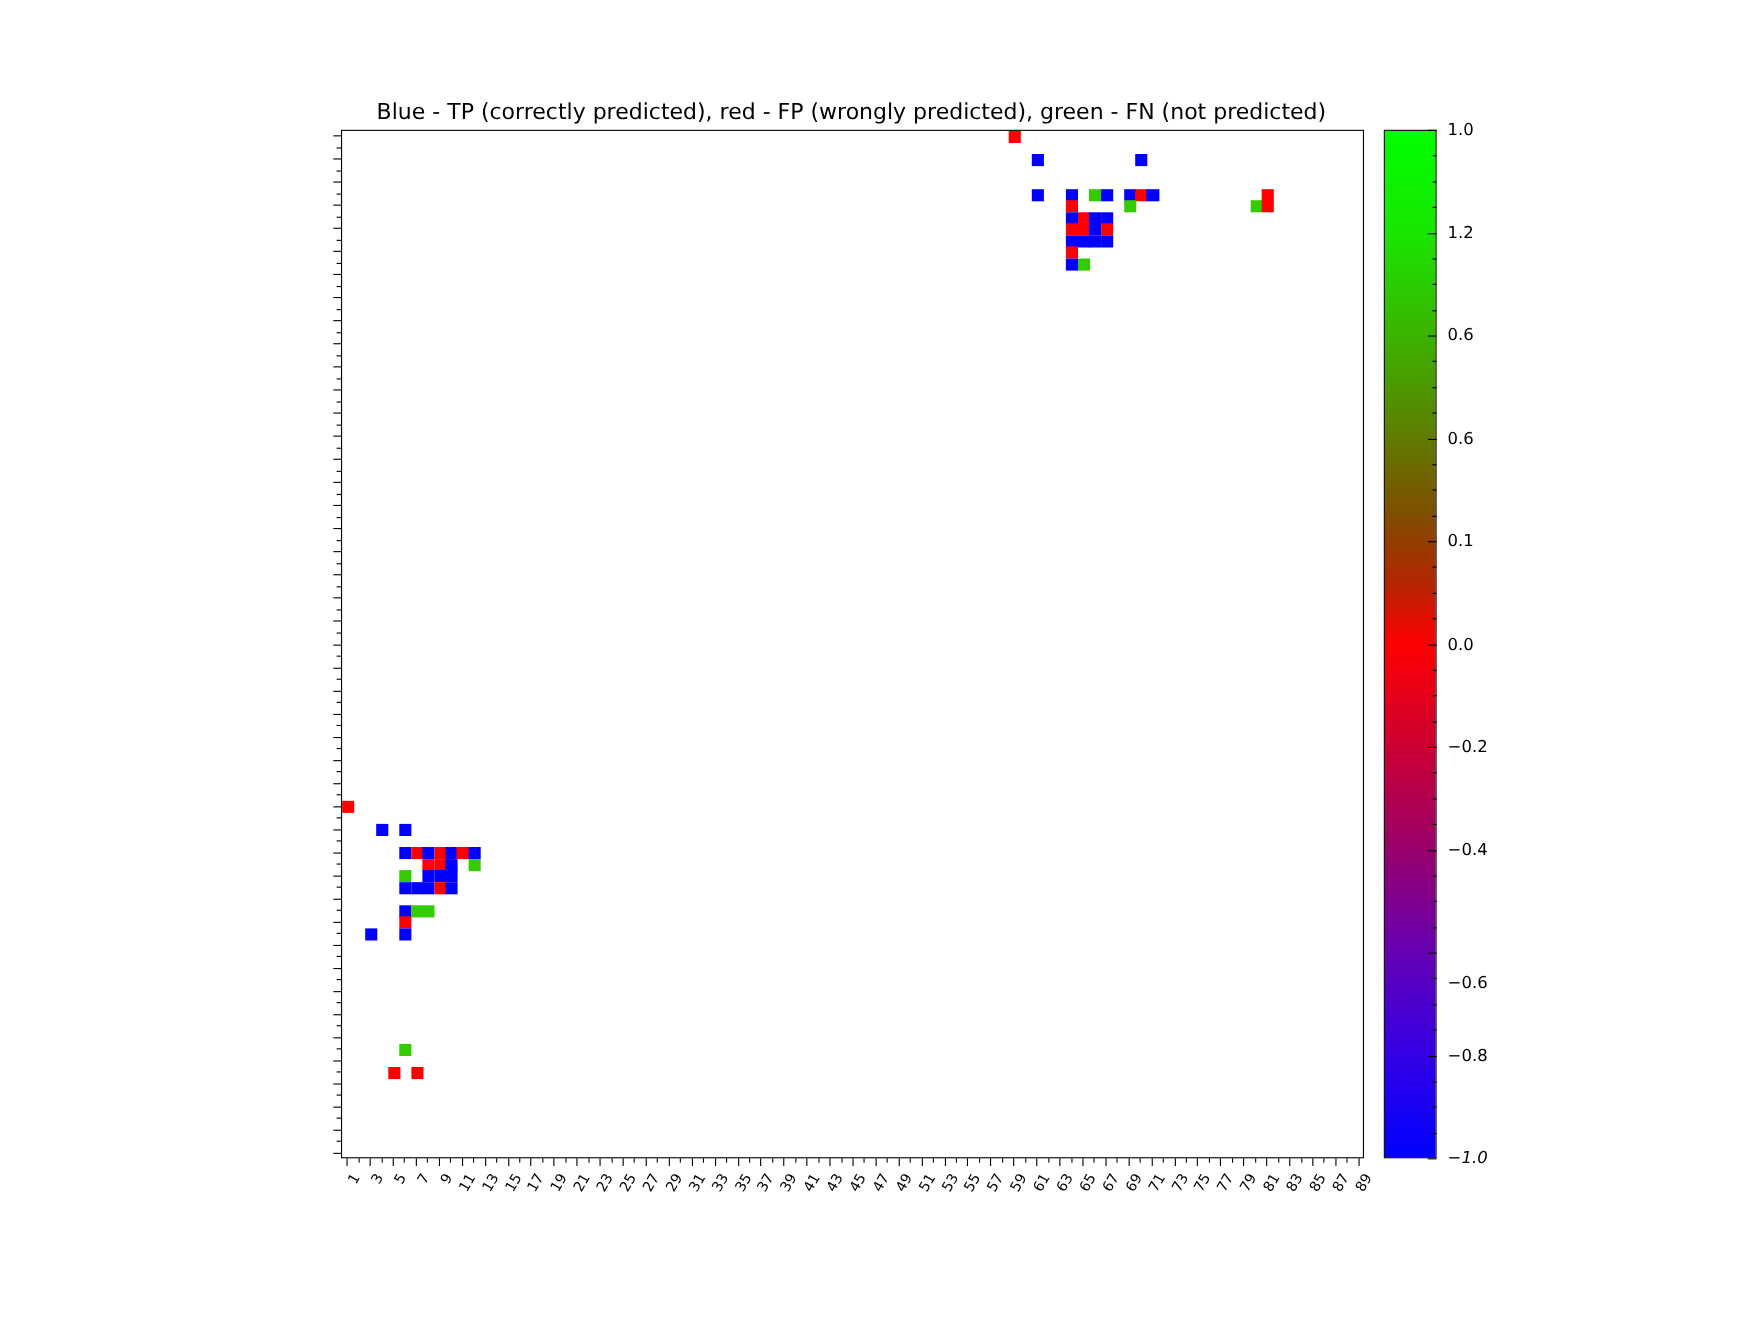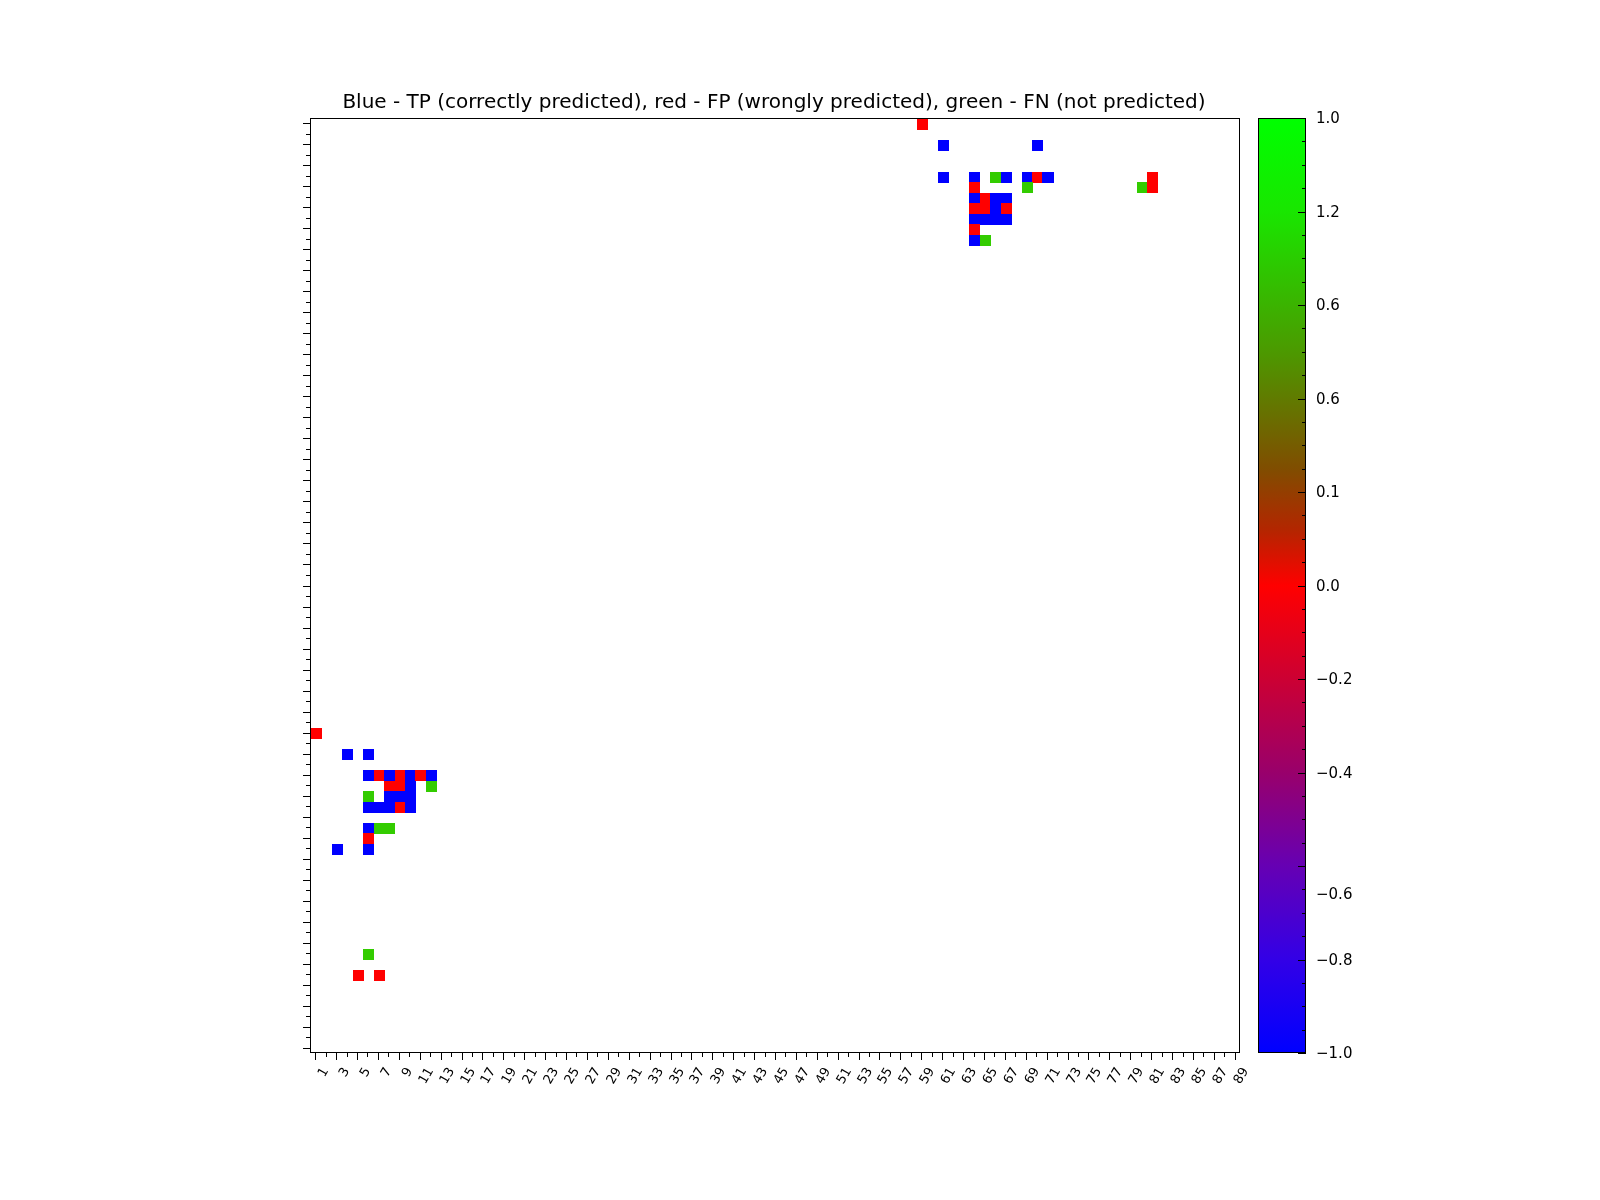--- a/index.html
+++ b/index.html
@@ -482,21 +482,21 @@
     <div class="cbtick-label" style="top: 467.5px;">0.0</div>
     <div class="cbtick-mark" style="top: 561px;"></div>
     <div class="cbtick-label" style="top: 561px;">−0.2</div>
     <div class="cbtick-mark" style="top: 654.5px;"></div>
     <div class="cbtick-label" style="top: 654.5px;">−0.4</div>
     <div class="cbtick-mark" style="top: 748px;"></div>
     <div class="cbtick-label" style="top: 776px;">−0.6</div>
     <div class="cbtick-mark" style="top: 841.5px;"></div>
     <div class="cbtick-label" style="top: 841.5px;">−0.8</div>
     <div class="cbtick-mark" style="top: 935px;"></div>
-    <div class="cbtick-label" style="top: 935px;">−1.0</div>
+    <div class="cbtick-label" style="top: 935px; font-style: italic;">−1.0</div>
     <div class="cbtick-mark" style="top: 23.375px; left: 44px; width: 4px;"></div>
     <div class="cbtick-mark" style="top: 46.75px; left: 44px; width: 4px;"></div>
     <div class="cbtick-mark" style="top: 70.125px; left: 44px; width: 4px;"></div>
     <div class="cbtick-mark" style="top: 116.875px; left: 44px; width: 4px;"></div>
     <div class="cbtick-mark" style="top: 140.25px; left: 44px; width: 4px;"></div>
     <div class="cbtick-mark" style="top: 163.625px; left: 44px; width: 4px;"></div>
     <div class="cbtick-mark" style="top: 210.375px; left: 44px; width: 4px;"></div>
     <div class="cbtick-mark" style="top: 233.75px; left: 44px; width: 4px;"></div>
     <div class="cbtick-mark" style="top: 257.125px; left: 44px; width: 4px;"></div>
     <div class="cbtick-mark" style="top: 303.875px; left: 44px; width: 4px;"></div>

